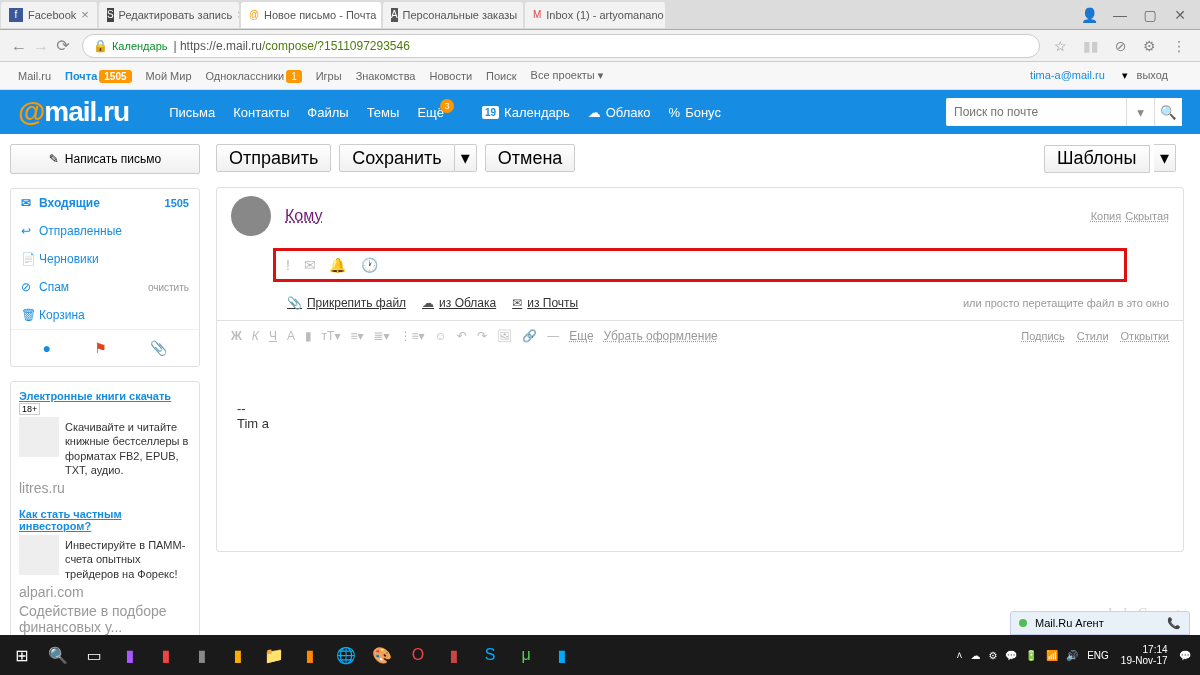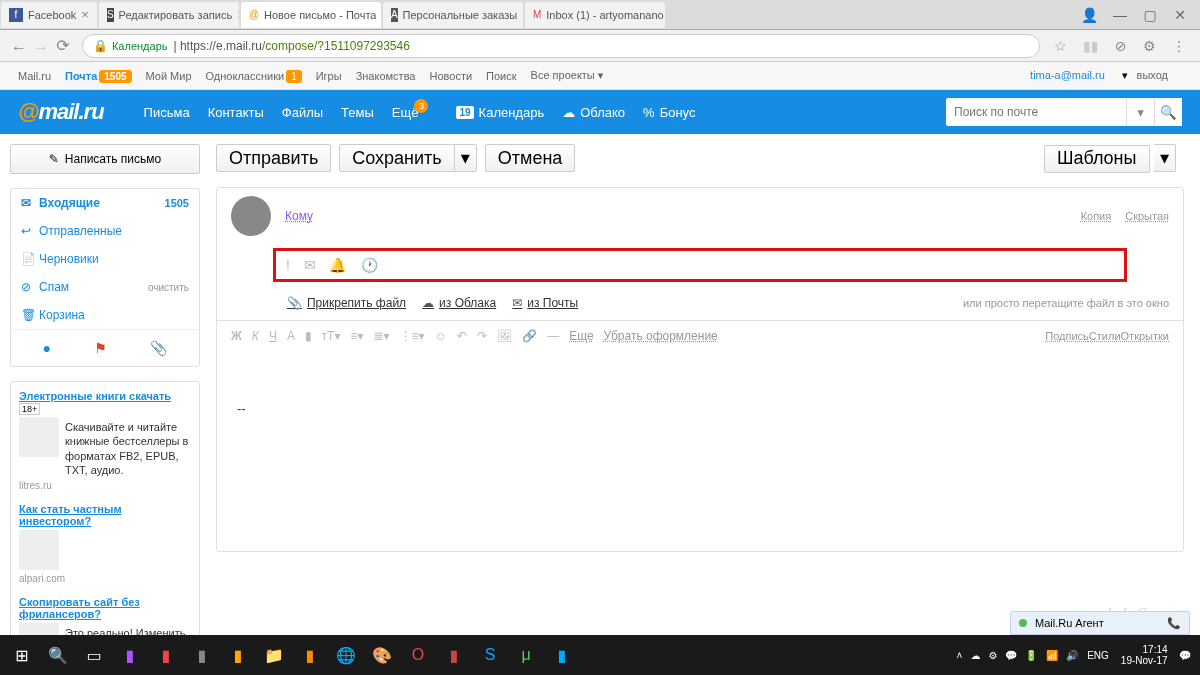--- a/index.html
+++ b/index.html
@@ -24,21 +24,21 @@
 
 .mailru-top { height: 28px; background: #f7f7f7; border-bottom: 1px solid #e0e0e0; display: flex; align-items: center; padding: 0 18px; font-size: 11px; }
 .mailru-top a { color: #666; text-decoration: none; margin-right: 14px; }
 .mailru-top .active { color: #168de2; font-weight: bold; }
 .mailru-top .badge { background: #ff9700; color: #fff; padding: 1px 5px; border-radius: 3px; font-size: 10px; margin-left: 2px; }
 .mailru-top .right { margin-left: auto; }
 .mailru-top .right a { color: #168de2; }
 
 
 .blue-header { height: 44px; background: #168de2; display: flex; align-items: center; padding: 0 18px; color: #fff; }
-.logo { font-size: 22px; font-style: italic; font-weight: bold; letter-spacing: -1px; }
+.logo { font-size: 28px; font-weight: bold; letter-spacing: -1px; }
 .logo .at { color: #ff9700; }
 .blue-nav { display: flex; margin-left: 40px; }
 .blue-nav a { color: #fff; font-size: 13px; margin-right: 18px; text-decoration: none; position: relative; display: flex; align-items: center; }
 .blue-nav .notif { position: absolute; top: -6px; right: -10px; width: 14px; height: 14px; background: #ff9700; border-radius: 50%; font-size: 9px; display: flex; align-items: center; justify-content: center; }
 .blue-nav .icon { margin-right: 5px; font-size: 13px; }
 .search-box { margin-left: auto; display: flex; }
 .search-input { width: 180px; height: 28px; border: none; padding: 0 8px; font-size: 12px; border-radius: 2px 0 0 2px; }
 .search-btn { width: 28px; height: 28px; background: #fff; border: none; border-left: 1px solid #ddd; color: #888; }
 .search-btn2 { width: 28px; height: 28px; background: #fff; border: none; border-left: 1px solid #ddd; color: #888; }
 
@@ -54,51 +54,51 @@
 .folder .count { margin-left: auto; color: #168de2; font-weight: bold; font-size: 11px; }
 .folder .clear { margin-left: auto; color: #999; font-size: 10px; }
 .folder.bold { font-weight: bold; }
 .folder-icons { display: flex; justify-content: space-around; padding: 10px; border-top: 1px solid #eee; }
 .folder-icons span { color: #168de2; font-size: 14px; }
 .folder-icons .flag { color: #d42; }
 
 .ads { border: 1px solid #e0e0e0; border-radius: 3px; margin-top: 14px; padding: 8px; font-size: 11px; }
 .ads .ad-title { color: #168de2; text-decoration: underline; font-weight: bold; }
 .ads .ad-desc { color: #333; margin-top: 3px; line-height: 1.3; }
-.ads .ad-src { color: #999; font-size: 10px; margin-top: 3px; }
+.ads .ad-src { color: #999; font-size: 14px; margin-top: 3px; }
 .ads .ad-block { margin-bottom: 12px; display: flex; }
 .ads .ad-img { width: 40px; height: 40px; background: #eee; margin-right: 6px; flex-shrink: 0; }
 
 
 .content { flex: 1; padding: 10px 16px 10px 6px; overflow: hidden; }
 .toolbar { display: flex; margin-bottom: 14px; }
 .tb-btn { height: 28px; padding: 0 12px; border: 1px solid #ccc; background: linear-gradient(#fff,#f0f0f0); font-size: 18px; margin-right: 8px; border-radius: 2px; }
 .tb-btn.group { border-radius: 2px 0 0 2px; margin-right: 0; }
 .tb-btn.dd { border-radius: 0 2px 2px 0; padding: 0 6px; border-left: none; }
 .tb-right { margin-left: auto; }
 
 .compose-area { border: 1px solid #e0e0e0; border-radius: 3px; }
 .compose-row { display: flex; align-items: center; padding: 8px 14px; }
 .avatar { width: 40px; height: 40px; border-radius: 50%; background: #888; margin-right: 14px; }
-.field-label { color: #8b5cf6; font-size: 12px; text-decoration: underline dotted; }
-.row-right { margin-left: auto; display: flex; gap: 14px; }
+.field-label { color: #701a75; font-size: 16px; text-decoration: underline dotted; }
+.row-right { margin-left: auto; display: flex; gap: 4px; }
 .row-right a { color: #999; font-size: 11px; text-decoration: underline dotted; }
 
 .subject-row { border: 3px solid #d11; margin: 4px 56px 4px 56px; padding: 6px 10px; display: flex; align-items: center; }
 .subject-row input { border: none; outline: none; flex: 1; font-size: 12px; color: #999; }
 .subject-icons { display: flex; gap: 14px; color: #bbb; font-size: 14px; }
 
 .attach-row { padding: 10px 14px 10px 70px; display: flex; align-items: center; font-size: 12px; }
 .attach-row a { color: #333; text-decoration: underline; margin-right: 16px; display: flex; align-items: center; }
 .attach-row a .ic { margin-right: 5px; color: #555; }
 .attach-hint { margin-left: auto; color: #999; font-size: 11px; }
 
 .editor-toolbar { border-top: 1px solid #e0e0e0; padding: 8px 14px; display: flex; align-items: center; gap: 10px; color: #bbb; font-size: 12px; }
 .editor-toolbar span { cursor: pointer; }
-.et-right { margin-left: auto; display: flex; }
+.et-right { margin-left: auto; display: flex; gap: 12px; }
 .et-right a { color: #999; font-size: 11px; text-decoration: underline dotted; }
 .et-more { color: #999; text-decoration: underline dotted; }
 .et-remove { color: #999; text-decoration: underline dotted; }
 
 .editor-body { padding: 20px; font-size: 13px; color: #333; min-height: 200px; }
 
 
 .agent-bar { position: absolute; bottom: 40px; right: 10px; width: 180px; height: 24px; background: #e8f0f8; border: 1px solid #cce; border-radius: 3px 3px 0 0; display: flex; align-items: center; padding: 0 8px; font-size: 11px; }
 .agent-bar .dot { width: 8px; height: 8px; background: #5b5; border-radius: 50%; margin-right: 8px; }
 .agent-bar .phone { margin-left: auto; color: #888; }
@@ -257,22 +257,24 @@
               <div class="ad-desc">Скачивайте и читайте книжные бестселлеры в форматах FB2, EPUB, TXT, аудио.</div>
             </div>
           <div class="ad-src">litres.ru</div>
         </div>
       </div>
       <div class="ad-block">
         <div>
           <div class="ad-title">Как стать частным инвестором?</div>
           <div style="display:flex;margin-top:3px">
               <div class="ad-img"></div>
+              <div class="ad-desc">Инвестируйте в ПАММ-счета опытных трейдеров на Форекс!</div>
             </div>
           <div class="ad-src">alpari.com</div>
+          <div class="ad-src">Содействие в подборе финансовых у...</div>
         </div>
       </div>
       <div class="ad-block" style="margin-bottom:0">
         <div>
           <div class="ad-title">Скопировать сайт без фрилансеров?</div>
           <div style="display:flex;margin-top:3px">
               <div class="ad-img"></div>
               <div class="ad-desc">Это реально! Изменить тексты и настроить формы можно самосто-</div>
             </div>
         </div>
@@ -348,20 +350,21 @@
         <div class="et-right">
           <a>Подпись</a>
           <a>Стили</a>
           <a>Открытки</a>
         </div>
       </div>
 
       <div class="editor-body">
         <br><br>
         <div>--</div>
+        <div>Tim a</div>
       </div>
     </div>
   </div>
 </div>
 
 <div class="watermark">club Sovet</div>
 
 <div class="agent-bar">
   <span class="dot"></span>
   <span>Mail.Ru Агент</span>

